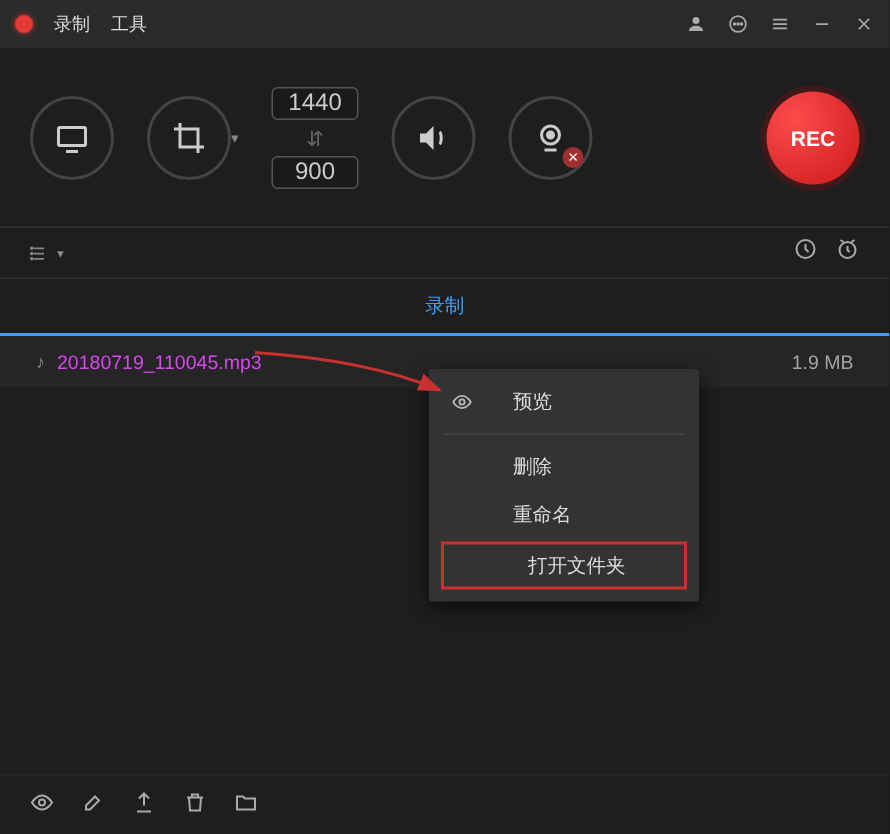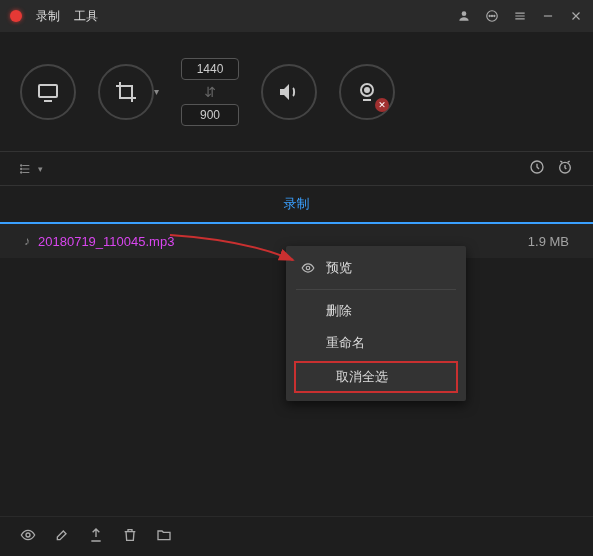--- a/index.html
+++ b/index.html
@@ -13,21 +13,21 @@
 .titlebar .right { margin-left: auto; display: flex; align-items: center; gap: 14px; }
 .titlebar .icon { color: #aaa; cursor: pointer; font-size: 14px; display: inline-flex; }
 
 
 .toolbar { height: 120px; display: flex; align-items: center; padding: 0 20px; gap: 22px; border-bottom: 1px solid #333; position: relative; }
 .circle-btn { width: 56px; height: 56px; border-radius: 50%; border: 2px solid #444; display: flex; align-items: center; justify-content: center; cursor: pointer; color: #ccc; position: relative; }
 .circle-btn svg { width: 24px; height: 24px; }
 .crop-btn { display: flex; align-items: center; gap: 4px; }
 .crop-btn .chev { font-size: 10px; margin-left: -4px; color: #888; }
 .dim-box { display: flex; flex-direction: column; align-items: center; gap: 4px; }
-.dim-val { width: 58px; height: 22px; border: 1px solid #555; border-radius: 4px; display: flex; align-items: center; justify-content: center; font-size: 12px; background: #1a1a1a; color: #ccc; }
+.dim-val { width: 58px; height: 22px; border: 1px solid #555; border-radius: 4px; display: flex; align-items: center; justify-content: center; font-size: 16px; background: #1a1a1a; color: #ccc; }
 .dim-lock { color: #666; font-size: 14px; }
 .badge-circle { position: relative; }
 .badge-x { position: absolute; bottom: 6px; right: 4px; width: 14px; height: 14px; background: #a03030; border-radius: 50%; display: flex; align-items: center; justify-content: center; font-size: 9px; color: #fff; }
 .rec-btn { width: 62px; height: 62px; border-radius: 50%; background: radial-gradient(circle at 30% 30%, #ff4a4a, #c91a1a); color: #fff; font-weight: bold; font-size: 14px; display: flex; align-items: center; justify-content: center; cursor: pointer; box-shadow: 0 0 0 4px rgba(255,0,0,.15); margin-left: auto; }
 
 
 .subbar { height: 34px; display: flex; align-items: center; padding: 0 20px; border-bottom: 1px solid #333; }
 .list-toggle { color: #888; font-size: 14px; cursor: pointer; display: flex; align-items: center; gap: 4px; }
 .subbar .right-icons { margin-left: auto; display: flex; gap: 12px; color: #aaa; }
 
@@ -38,21 +38,21 @@
 
 
 .file-list { flex: 1; }
 .file-row { height: 34px; display: flex; align-items: center; padding: 0 24px; background: #252525; font-size: 13px; gap: 8px; }
 .file-row .music-icon { color: #888; font-size: 12px; }
 .file-row .filename { color: #d946ef; cursor: pointer; }
 .file-row .size { margin-left: auto; color: #a3a3a3; }
 
 
 .context-menu { position: absolute; left: 286px; top: 246px; width: 180px; background: #333; border-radius: 2px; box-shadow: 0 4px 12px rgba(0,0,0,.6); padding: 6px 0; z-index: 10; }
-.ctx-item { height: 32px; display: flex; align-items: center; padding: 0 14px; font-size: 13px; color: #ddd; cursor: pointer; gap: 10px; position: relative; }
+.ctx-item { height: 32px; display: flex; align-items: center; padding: 0 14px; font-size: 13px; color: #ddd; cursor: pointer; gap: 26px; position: relative; }
 .ctx-item .ctx-icon { width: 16px; display: inline-flex; align-items: center; justify-content: center; color: #bbb; }
 .ctx-item .ctx-arrow { margin-left: auto; color: #888; font-size: 10px; }
 .ctx-sep { height: 1px; background: #444; margin: 5px 10px; }
 .ctx-highlight { border: 2px solid #c93030; margin: 2px 8px; }
 
 
 .arrow-annot { position: absolute; left: 165px; top: 230px; z-index: 11; pointer-events: none; }
 
 
 .bottom-bar { position: absolute; bottom: 0; left: 0; right: 0; height: 40px; display: flex; align-items: center; padding: 0 20px; gap: 18px; color: #aaa; border-top: 1px solid #2a2a2a; background: #1e1e1e; }
@@ -127,20 +127,21 @@
       </svg>
   </div>
   <div class="circle-btn badge-circle">
     <svg viewBox="0 0 24 24" fill="none" stroke="currentColor" stroke-width="2">
         <circle cx="12" cy="10" r="6"></circle>
         <circle cx="12" cy="10" r="2" fill="currentColor"></circle>
         <path d="M8 20h8"></path>
       </svg>
     <span class="badge-x">✕</span>
   </div>
+  <div class="rec-btn">REC</div>
 </div>
 
 <div class="subbar">
   <span class="list-toggle">
     <svg viewBox="0 0 24 24" width="14" height="14" fill="none" stroke="currentColor" stroke-width="2">
         <path d="M4 6h12M4 12h12M4 18h12"></path>
         <circle cx="2" cy="6" r="1" fill="currentColor"></circle>
         <circle cx="2" cy="12" r="1" fill="currentColor"></circle>
         <circle cx="2" cy="18" r="1" fill="currentColor"></circle>
       </svg>
@@ -188,21 +189,21 @@
   <div class="ctx-item">
     <span class="ctx-icon"></span>
     <span>删除</span>
   </div>
   <div class="ctx-item">
     <span class="ctx-icon"></span>
     <span>重命名</span>
   </div>
   <div class="ctx-item ctx-highlight">
     <span class="ctx-icon"></span>
-    <span>取消全选</span>
+    <span>打开文件夹</span>
   </div>
 </div>
 
 <svg class="arrow-annot" width="140" height="40">
   <defs>
       <marker id="ah" markerWidth="8" markerHeight="8" refX="7" refY="3" orient="auto">
         <path d="M0,0 L8,3 L0,6 z" fill="#c93030"></path>
       </marker>
     </defs>
   <path d="M5 5 Q80 10 128 30" stroke="#c93030" stroke-width="2" fill="none" marker-end="url(#ah)"></path>

